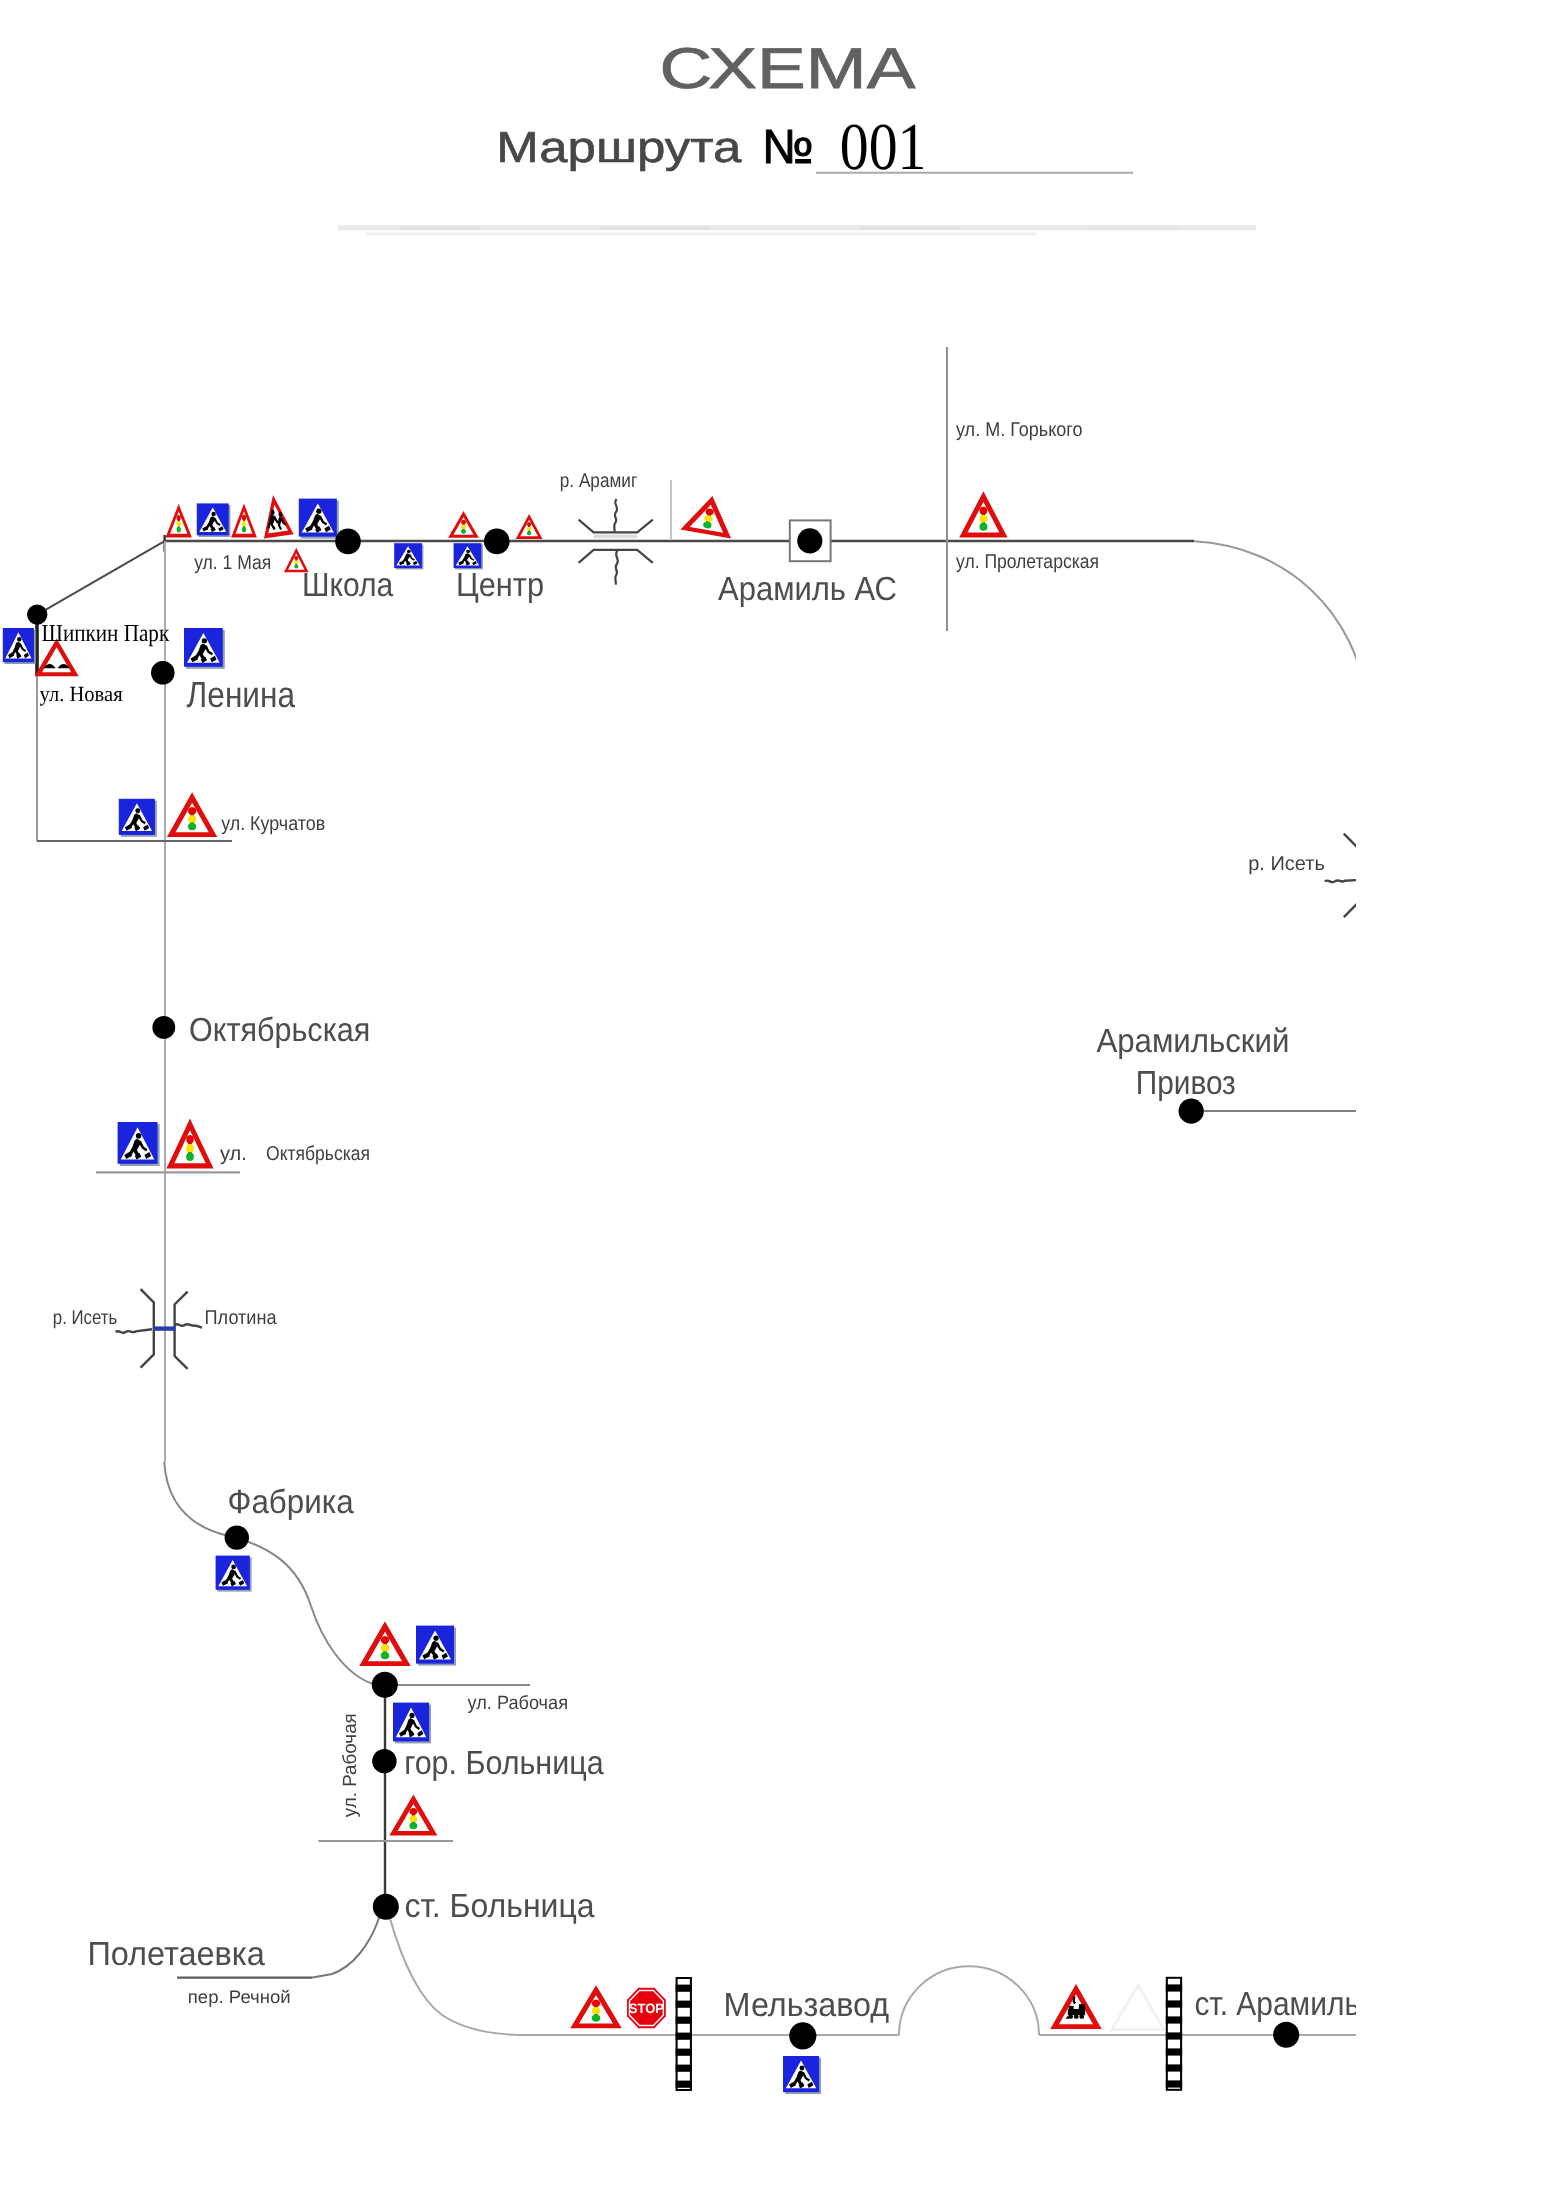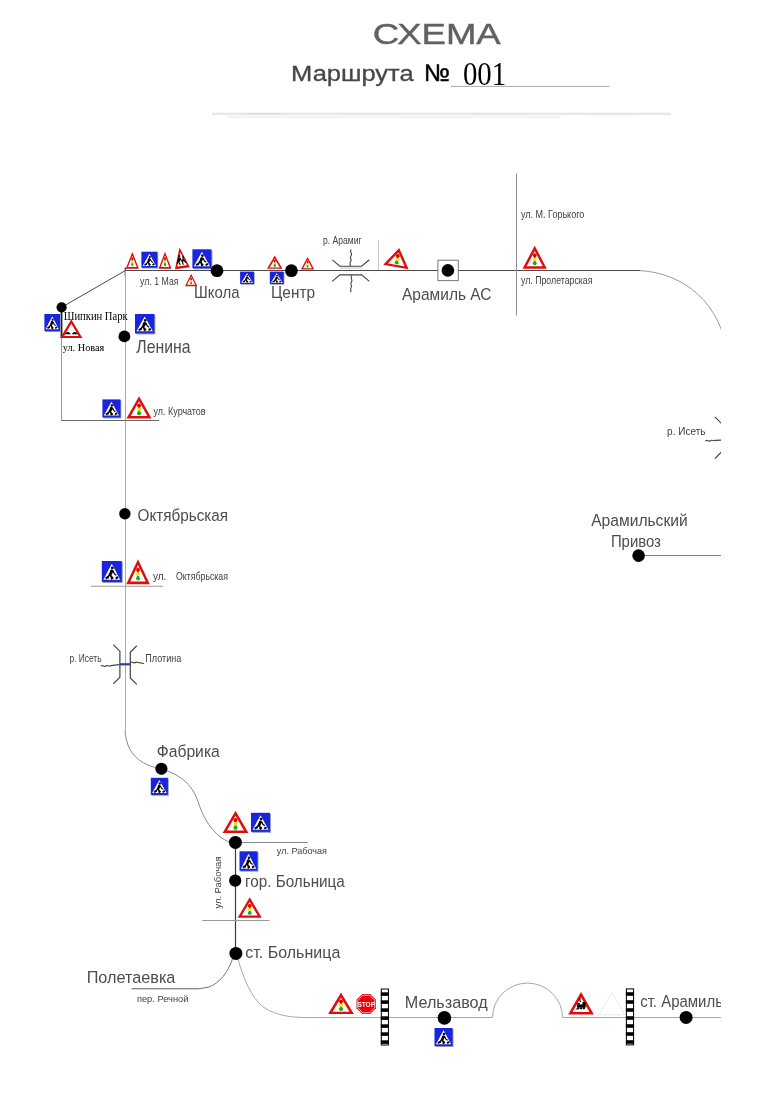--- a/index.html
+++ b/index.html
@@ -1,16 +1,16 @@
 <!DOCTYPE html>
 <html><head>
 <meta charset="utf-8">
 <style>
 html,body{margin:0;padding:0;background:#ffffff;}
-#c{position:relative;width:678px;height:1099px;overflow:hidden;font-family:"Liberation Sans",sans-serif;margin-left:43px;}
+#c{position:relative;width:678px;height:1099px;overflow:hidden;font-family:"Liberation Sans",sans-serif;}
 </style>
 </head>
 <body>
 <div id="c">
 <svg width="778" height="1099" viewBox="0 0 778 1099">
 <defs>
 <g id="ped">
   <rect x="1" y="1" width="19" height="19" fill="#8f9fb3"></rect>
   <rect x="0" y="0" width="19" height="19" fill="#1b24dd"></rect>
   <path d="M9.5 2.4 L17.5 17 L1.5 17 Z" fill="#ffffff"></path>

